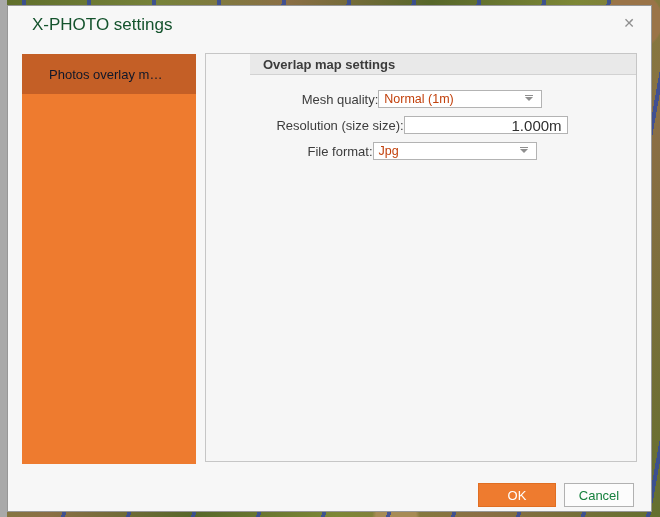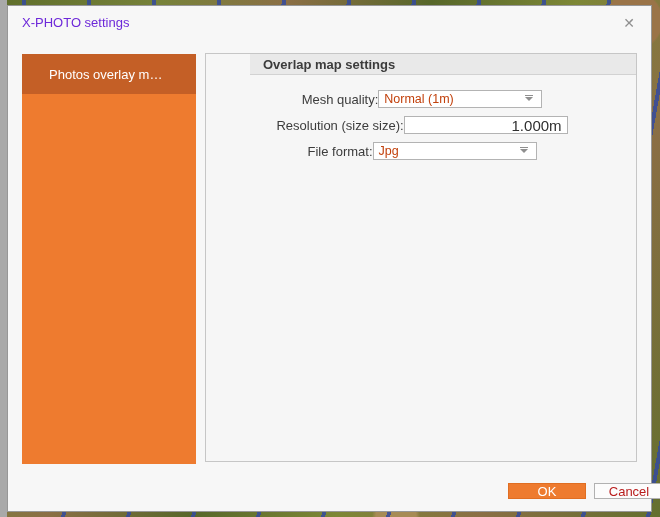--- a/index.html
+++ b/index.html
@@ -43,23 +43,23 @@
     border: 1px solid #979797;
     box-sizing: border-box;
   }
   .titlebar {
     position: absolute;
     left: 0; top: 0; right: 0;
     height: 42px;
   }
   .title-text {
     position: absolute;
-    left: 14px; top: 9px;
-    font-size: 13px;
-    color: #6d28d9;
+    left: 24px; top: 9px;
+    font-size: 17px;
+    color: #14532d;
   }
   .close-btn {
     position: absolute;
     top: 6px; right: 11px;
     width: 22px; height: 22px;
     display: flex; align-items: center; justify-content: center;
     color: #8f8f8f;
     font-size: 14px;
     cursor: default;
   }
@@ -69,21 +69,21 @@
     left: 14px; top: 48px;
     width: 174px; height: 410px;
     background: #ee7b2f;
   }
   .sidebar-item {
     height: 40px;
     display: flex;
     align-items: center;
     padding-left: 27px;
     box-sizing: border-box;
-    color: #ffffff;
+    color: #0f172a;
     font-size: 13px;
   }
   .sidebar-item.selected {
     background: #c45f26;
   }
   
   .panel {
     position: absolute;
     left: 197px; top: 47px;
     width: 432px; height: 409px;
@@ -155,42 +155,41 @@
     padding-right: 5px;
     font-size: 15px;
     color: #2f2f2f;
     font-family: "Liberation Sans", sans-serif;
     outline: none;
   }
   
   .btn {
     position: absolute;
     top: 477px;
-    height: 16px;
+    height: 24px;
     box-sizing: border-box;
     display: flex;
     align-items: center;
     justify-content: center;
     font-size: 13px;
     cursor: default;
-    margin-left: 30px;
   }
   .btn-ok {
     left: 470px;
     width: 78px;
     background: #ee7b2f;
     border: 1px solid #e06e22;
     color: #ffffff;
   }
   .btn-cancel {
     left: 556px;
     width: 70px;
     background: #fcfcfc;
     border: 1px solid #b1b1b1;
-    color: #b91c1c;
+    color: #15803d;
   }
 </style>
 </head>
 <body>
 
 <div class="stage">
 
   <div class="map-bg"></div>
   <div class="window-edge"></div>
 

